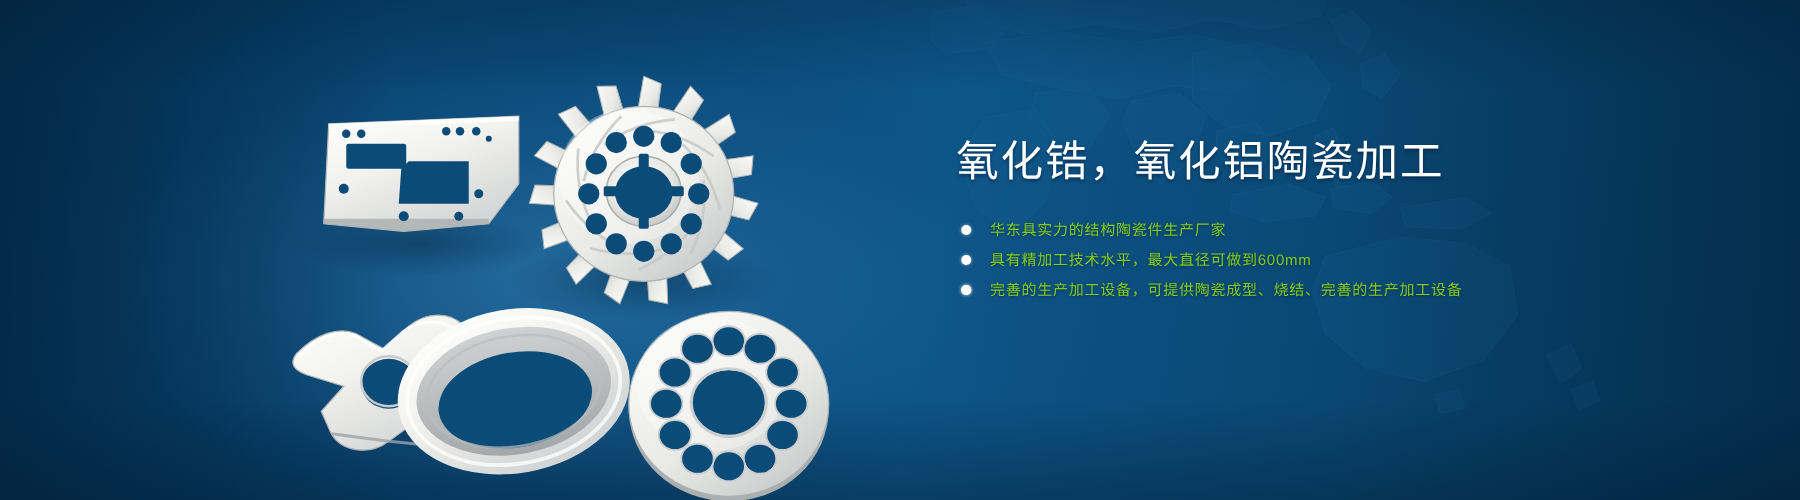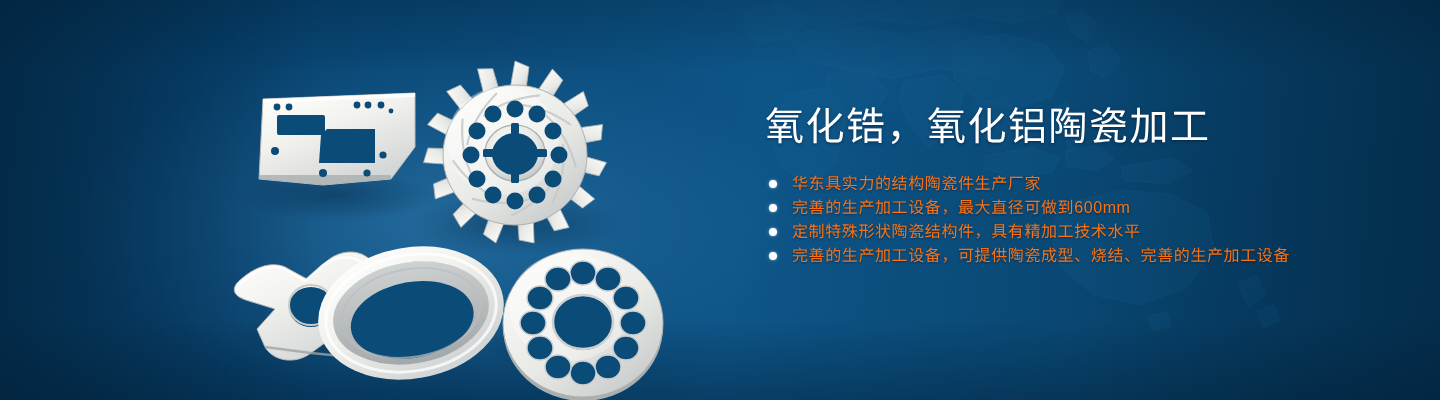--- a/index.html
+++ b/index.html
@@ -78,40 +78,39 @@
 
   
   .copy {
     position: absolute;
     left: 765px;
     top: 108px;
     width: 620px;
   }
   .headline {
     margin: 0;
-    font-size: 39px;
+    font-size: 34px;
     line-height: 44px;
     font-weight: 400;
     letter-spacing: 1.5px;
     color: #ffffff;
     text-shadow: 0 1px 3px rgba(0,20,45,0.55);
     white-space: nowrap;
-    font-family: Liberation Mono, monospace;
   }
   .bullets {
     list-style: none;
     margin: 20px 0 0 4px;
     padding: 0;
   }
   .bullet {
     position: relative;
     padding-left: 23px;
-    font-size: 16px;
+    font-size: 12px;
     line-height: 24px;
-    color: #f97316;
+    color: #84cc16;
     letter-spacing: 0.6px;
     text-shadow: 0 1px 2px rgba(0,20,45,0.5);
     white-space: nowrap;
   }
   .dot {
     position: absolute;
     left: 0;
     top: 8px;
     width: 8px;
     height: 8px;
@@ -337,25 +336,24 @@
 
   <div class="copy">
     <h1 class="headline">氧化锆，氧化铝陶瓷加工</h1>
     <ul class="bullets">
       <li class="bullet">
         <span class="dot"></span>
         <span>华东具实力的结构陶瓷件生产厂家</span>
       </li>
       <li class="bullet">
         <span class="dot"></span>
-        <span>完善的生产加工设备，最大直径可做到600mm</span>
+        <span>具有精加工技术水平，最大直径可做到600mm</span>
       </li>
       <li class="bullet">
         <span class="dot"></span>
-        <span>定制特殊形状陶瓷结构件，具有精加工技术水平</span>
       </li>
       <li class="bullet">
         <span class="dot"></span>
         <span>完善的生产加工设备，可提供陶瓷成型、烧结、完善的生产加工设备</span>
       </li>
     </ul>
   </div>
 
 </div>
 

